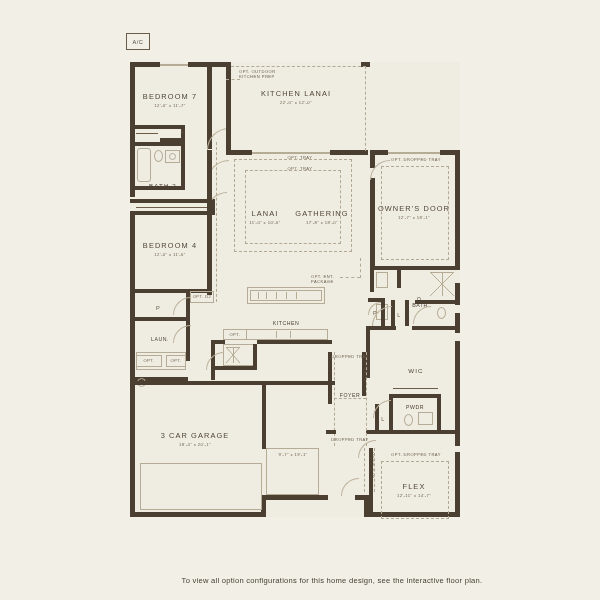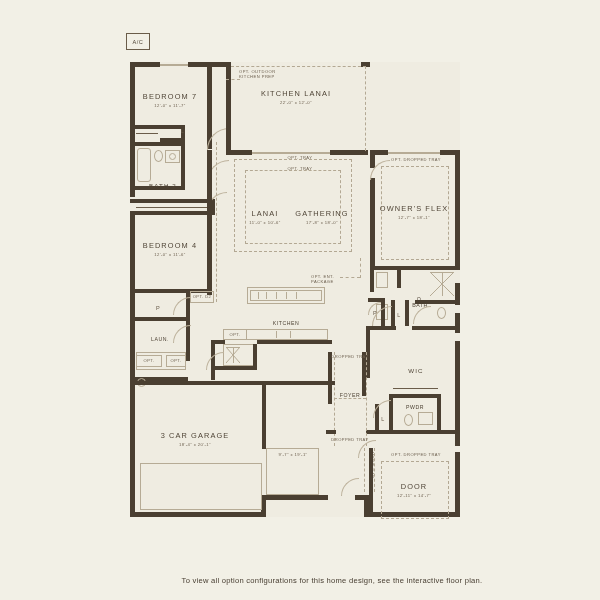--- a/index.html
+++ b/index.html
@@ -265,21 +265,21 @@
 
   <div class="wall" style="left:370px;top:150px;width:5px;height:18px;"></div>
   <div class="wall" style="left:370px;top:178px;width:5px;height:92px;"></div>
   <div class="wall" style="left:370px;top:266px;width:90px;height:4px;"></div>
   <div class="swing" style="left:370px;top:160px;width:20px;height:20px;"></div>
 
   <div class="dashbox" style="left:381px;top:166px;width:66px;height:92px;"></div>
   <div class="opt" style="left:416px;top:157px;">OPT. DROPPED TRAY</div>
 
   <div class="lbl" style="left:414px;top:204px;">
-    <span class="name">OWNER'S FLEX</span>
+    <span class="name">OWNER'S DOOR</span>
     <span class="dim">12'-7" x 18'-1"</span>
   </div>
 
   <div class="wall" style="left:370px;top:270px;width:4px;height:22px;"></div>
   <div class="wall" style="left:397px;top:270px;width:4px;height:18px;"></div>
   <div class="xbox" style="left:430px;top:272px;width:24px;height:24px;">
     <svg width="24" height="24">
       <line x1="0" y1="0" x2="24" y2="24" stroke="#b6ab95" stroke-width="1"></line>
       <line x1="24" y1="0" x2="0" y2="24" stroke="#b6ab95" stroke-width="1"></line>
     </svg>
@@ -345,21 +345,21 @@
   <div class="swing" style="left:341px;top:478px;width:18px;height:18px;"></div>
 
   <div class="opt vert" style="left:370px;top:478px;">OPT. DOOR</div>
   <div class="dash-v" style="left:364px;top:448px;height:44px;"></div>
   <div class="dash-v" style="left:374px;top:448px;height:44px;"></div>
 
   <div class="wall" style="left:369px;top:448px;width:4px;height:64px;"></div>
   <div class="dashbox" style="left:381px;top:461px;width:66px;height:56px;"></div>
   <div class="opt" style="left:416px;top:452px;">OPT. DROPPED TRAY</div>
   <div class="lbl" style="left:414px;top:482px;">
-    <span class="name">DOOR</span>
+    <span class="name">FLEX</span>
     <span class="dim">12'-11" x 14'-7"</span>
   </div>
   <div class="swing" style="left:358px;top:440px;width:18px;height:18px;"></div>
 
   <div class="boxline" style="left:247px;top:287px;width:78px;height:17px;"></div>
   <div class="boxline" style="left:250px;top:290px;width:72px;height:11px;"></div>
   <div class="hair" style="left:258px;top:292px;width:1px;height:7px;"></div>
   <div class="hair" style="left:266px;top:292px;width:1px;height:7px;"></div>
   <div class="hair" style="left:276px;top:292px;width:1px;height:7px;"></div>
   <div class="hair" style="left:286px;top:292px;width:1px;height:7px;"></div>

